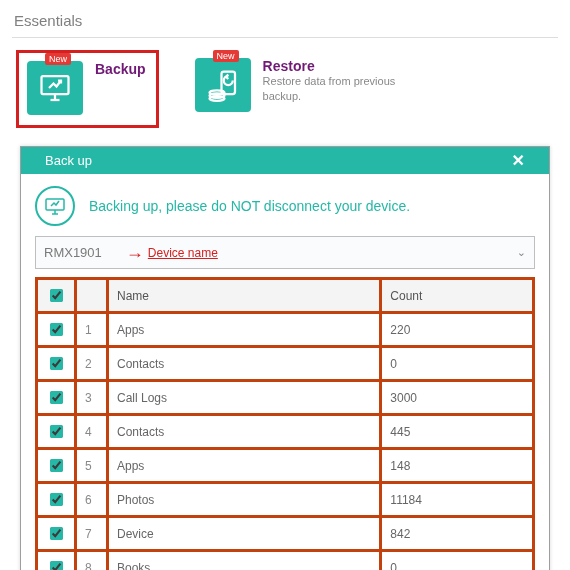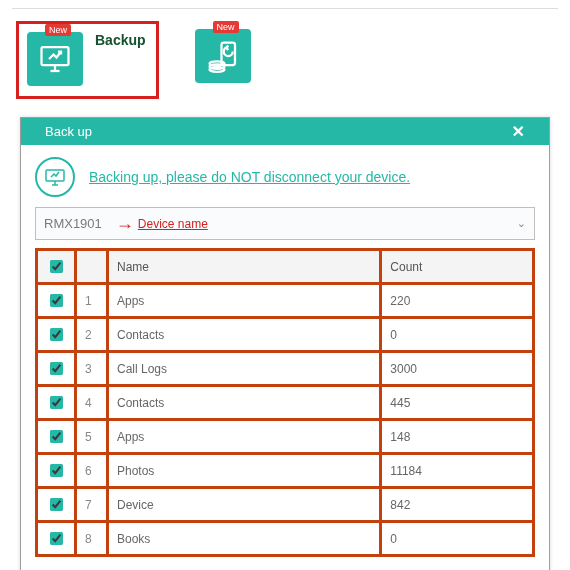--- a/index.html
+++ b/index.html
@@ -54,21 +54,21 @@
     left: 18px;
     background: #e53935;
     color: #fff;
     font-size: 9px;
     padding: 1px 4px;
     border-radius: 2px;
   }
   .tile-text .title {
     font-weight: bold;
     font-size: 14px;
-    color: #14532d;
+    color: #701a75;
     margin-bottom: 0;
   }
   .tile-text .desc {
     font-size: 11px;
     color: #888;
     max-width: 170px;
     line-height: 1.35;
   }
   
   .modal {
@@ -106,35 +106,34 @@
     border-radius: 50%;
     border: 2px solid #26b8a6;
     display: flex;
     align-items: center;
     justify-content: center;
   }
   .instruct .circle svg { width: 24px; height: 24px; }
   .instruct .msg {
     color: #26b8a6;
     font-size: 14px;
-    text-decoration: underline;
   }
   .device-bar {
     border: 1px solid #bfbfbf;
     background: #fafbfc;
     display: flex;
     align-items: center;
     padding: 5px 8px;
     margin-bottom: 8px;
     position: relative;
   }
   .device-name {
     color: #7a7a7a;
     font-size: 13px;
-    margin-right: 14px;
+    margin-right: 24px;
   }
   .arrow-red {
     color: #d62020;
     font-size: 18px;
     margin-right: 6px;
     font-weight: bold;
     letter-spacing: -2px;
   }
   .anno {
     color: #d62020;
@@ -174,20 +173,21 @@
     width: 13px;
     height: 13px;
     accent-color: #26b8a6;
   }
 </style>
 </head>
 <body>
 
 <div class="page">
 
+  <div class="section-title">Essentials</div>
   <div class="divider"></div>
 
   <div class="tiles">
 
     <div class="tile hl">
       <div class="tile-icon">
         <span class="badge">New</span>
         <svg viewBox="0 0 48 48" fill="none" stroke="#fff" stroke-width="3">
           <rect x="6" y="8" width="36" height="24" rx="2"></rect>
           <line x1="18" y1="40" x2="30" y2="40"></line>
@@ -207,20 +207,22 @@
         <svg viewBox="0 0 48 48" fill="none" stroke="#fff" stroke-width="3">
           <rect x="22" y="6" width="18" height="30" rx="3"></rect>
           <ellipse cx="16" cy="34" rx="10" ry="3"></ellipse>
           <ellipse cx="16" cy="34" rx="10" ry="3" transform="translate(0,4)"></ellipse>
           <ellipse cx="16" cy="34" rx="10" ry="3" transform="translate(0,8)"></ellipse>
           <path d="M31 12 a6 6 0 1 0 6 6"></path>
           <path d="M31 10 l-3 3 l3 3"></path>
         </svg>
       </div>
       <div class="tile-text">
+        <div class="title">Restore</div>
+        <div class="desc">Restore data from previous backup.</div>
       </div>
     </div>
   </div>
 
   <div class="modal">
     <div class="modal-header">
       <span>Back up</span>
       <span class="modal-close">✕</span>
     </div>
     <div class="modal-body">

